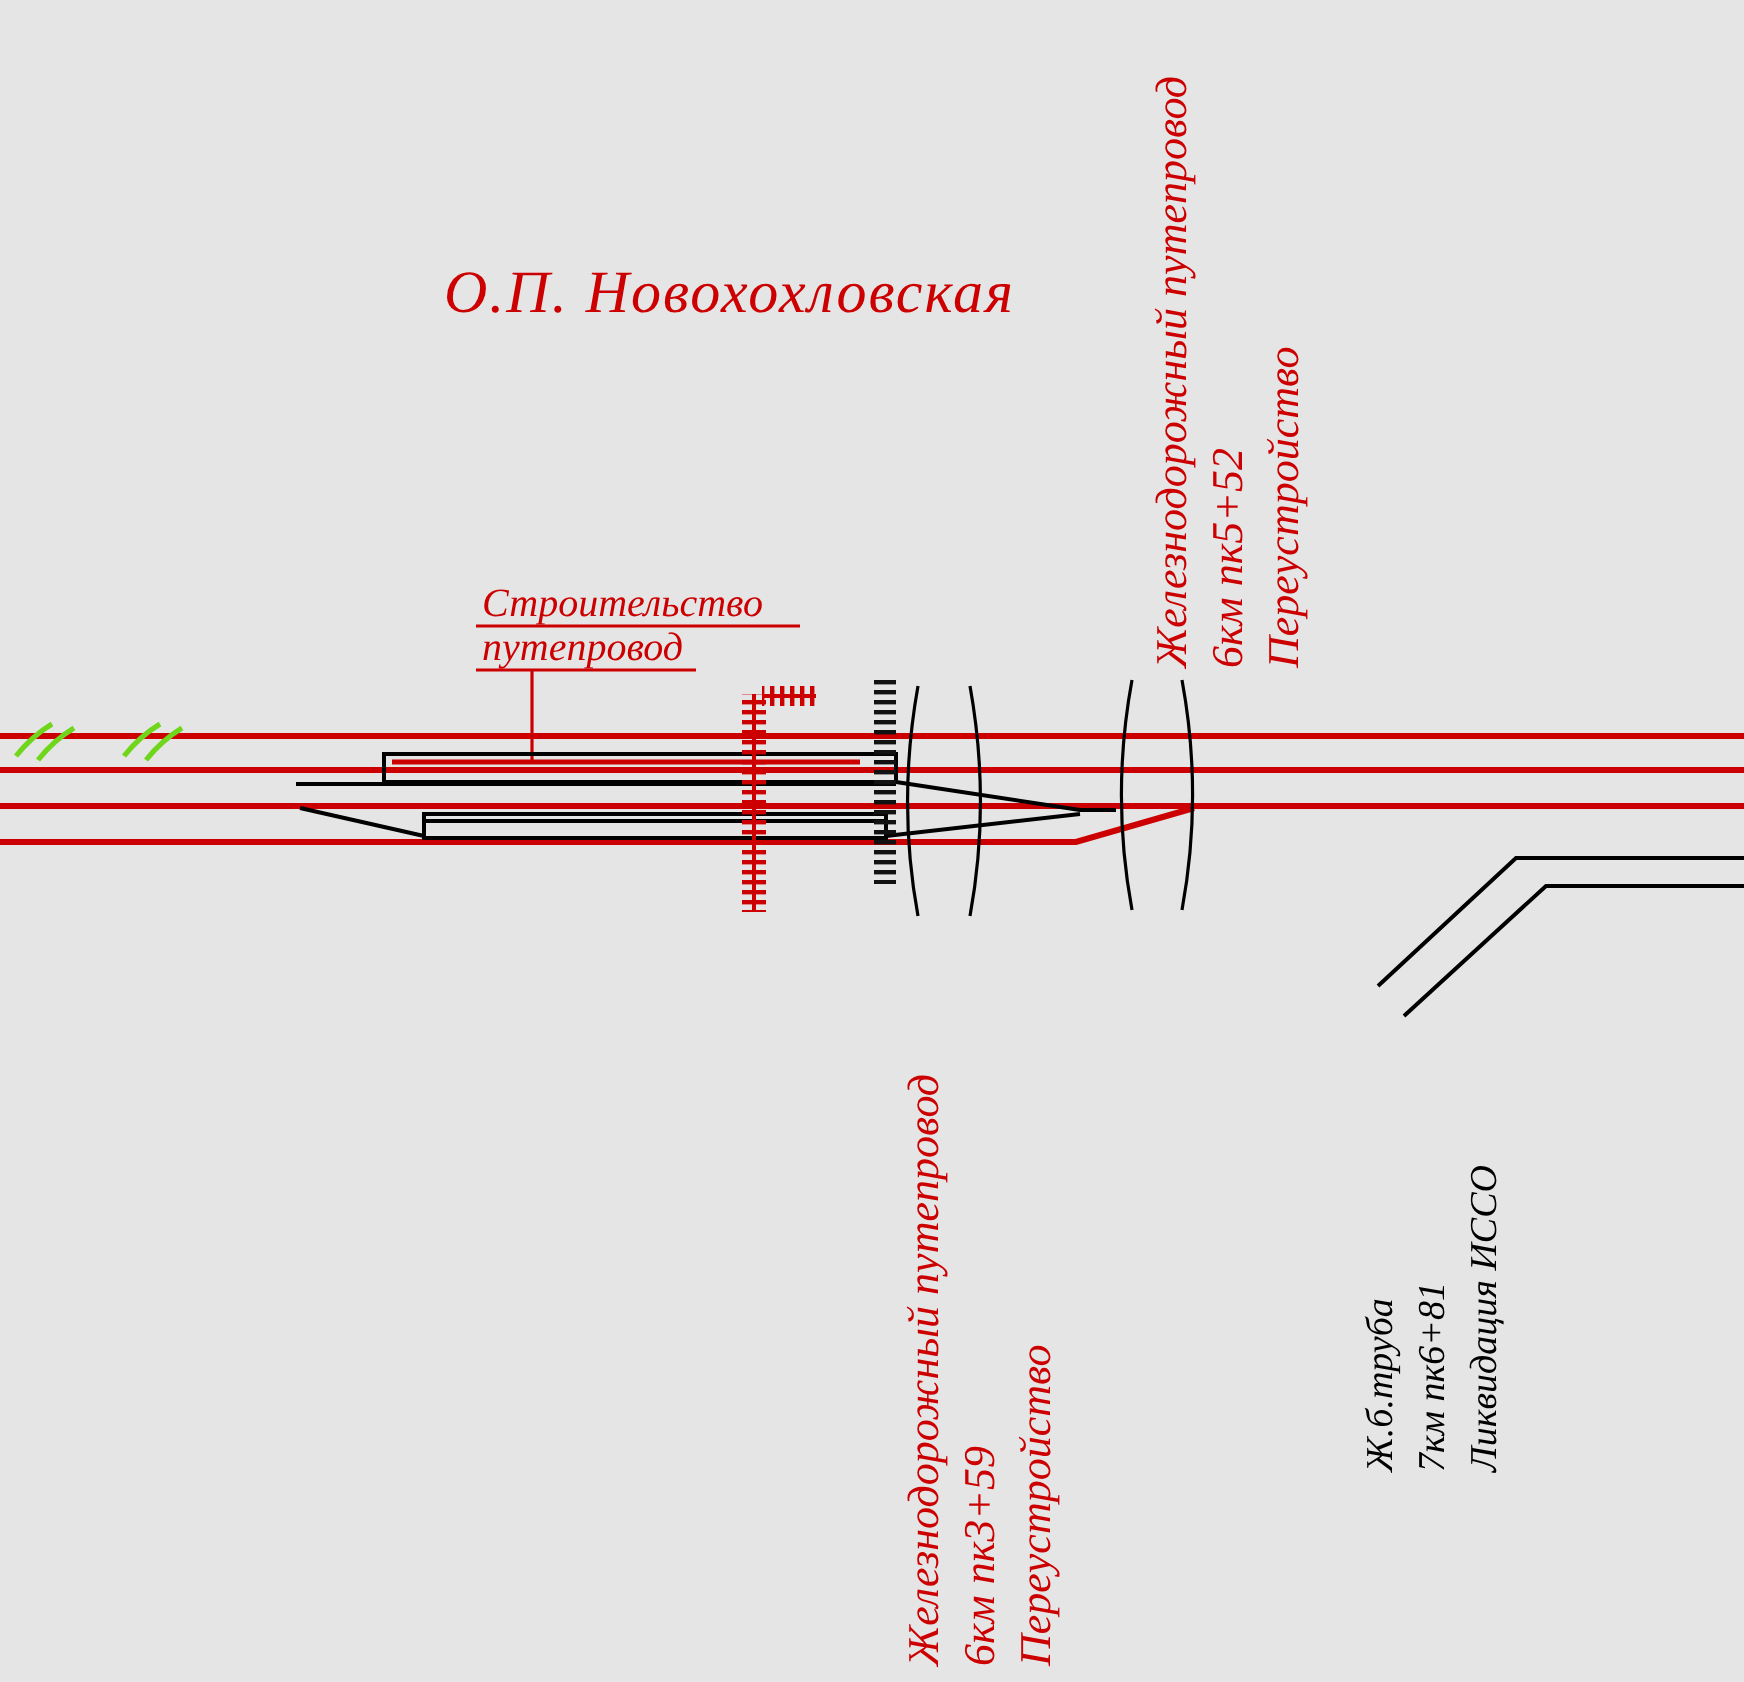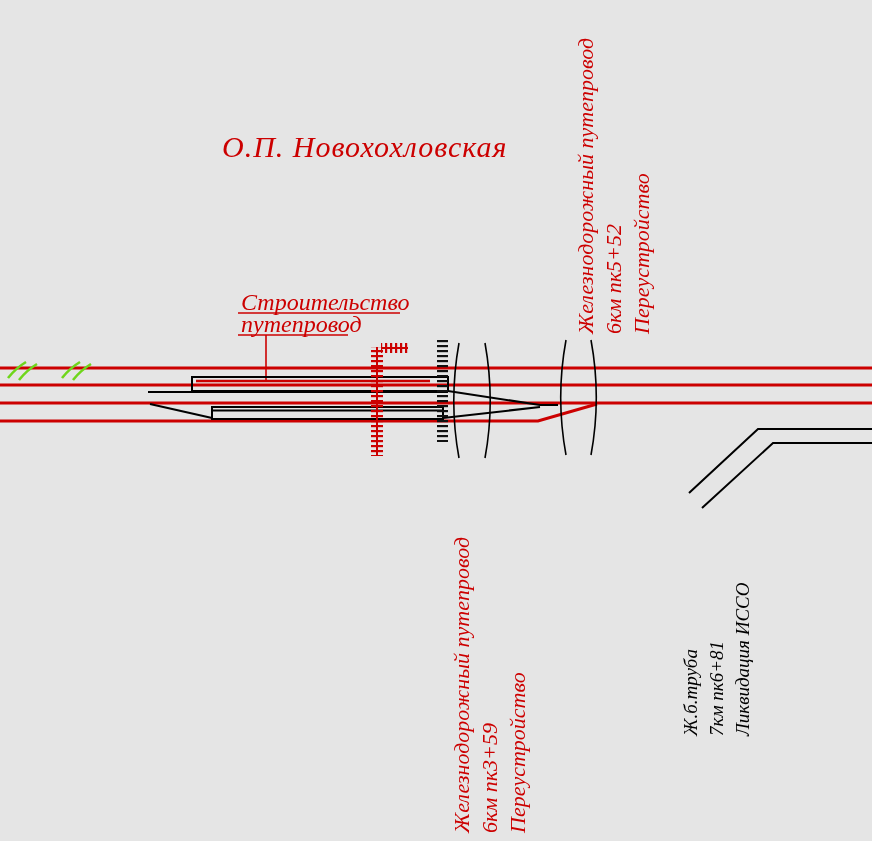--- a/index.html
+++ b/index.html
@@ -14,21 +14,21 @@
   .txt{position:absolute;font-style:italic;white-space:nowrap;}
   .red{color:#cc0000;}
   .black{color:#000000;}
   .title{
     left:222px;top:130px;
     font-size:30px;
     letter-spacing:1px;
   }
   .plat-label{
     left:241px;top:291px;
-    font-size:24px;line-height:22px;
+    font-size:20px;line-height:22px;
   }
   .rot{
     transform-origin:0 0;
     transform:rotate(-90deg);
     font-size:22px;line-height:28px;
   }
   #rot-top{left:572px;top:334px;}
   #rot-bottom{left:448px;top:833px;}
   #rot-culvert{left:678px;top:736px;font-size:19px;line-height:26px;}
 </style>

